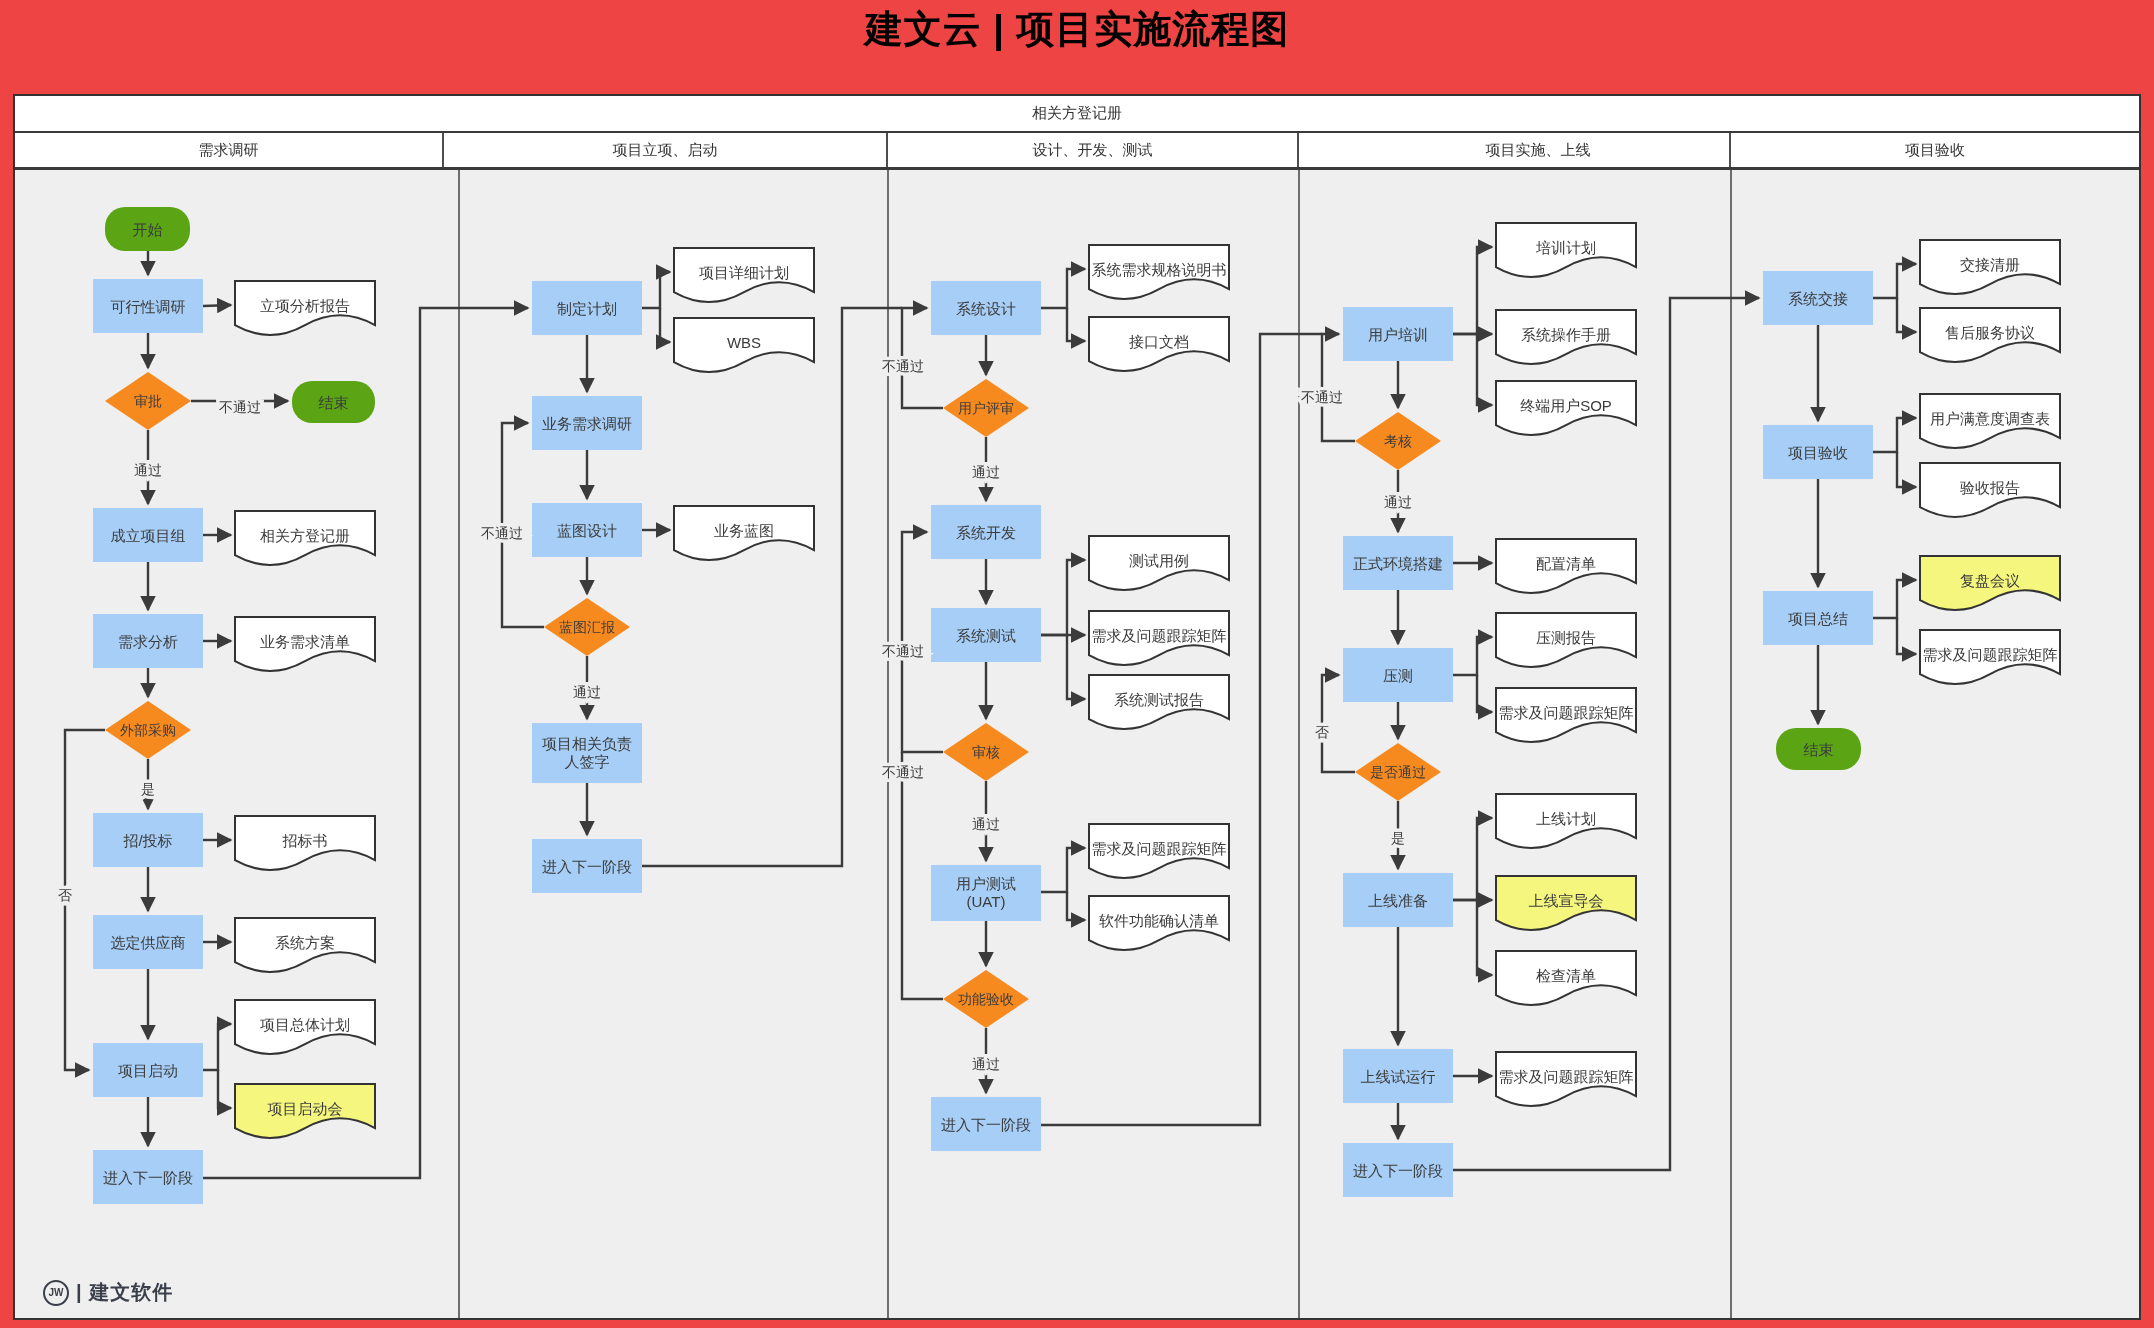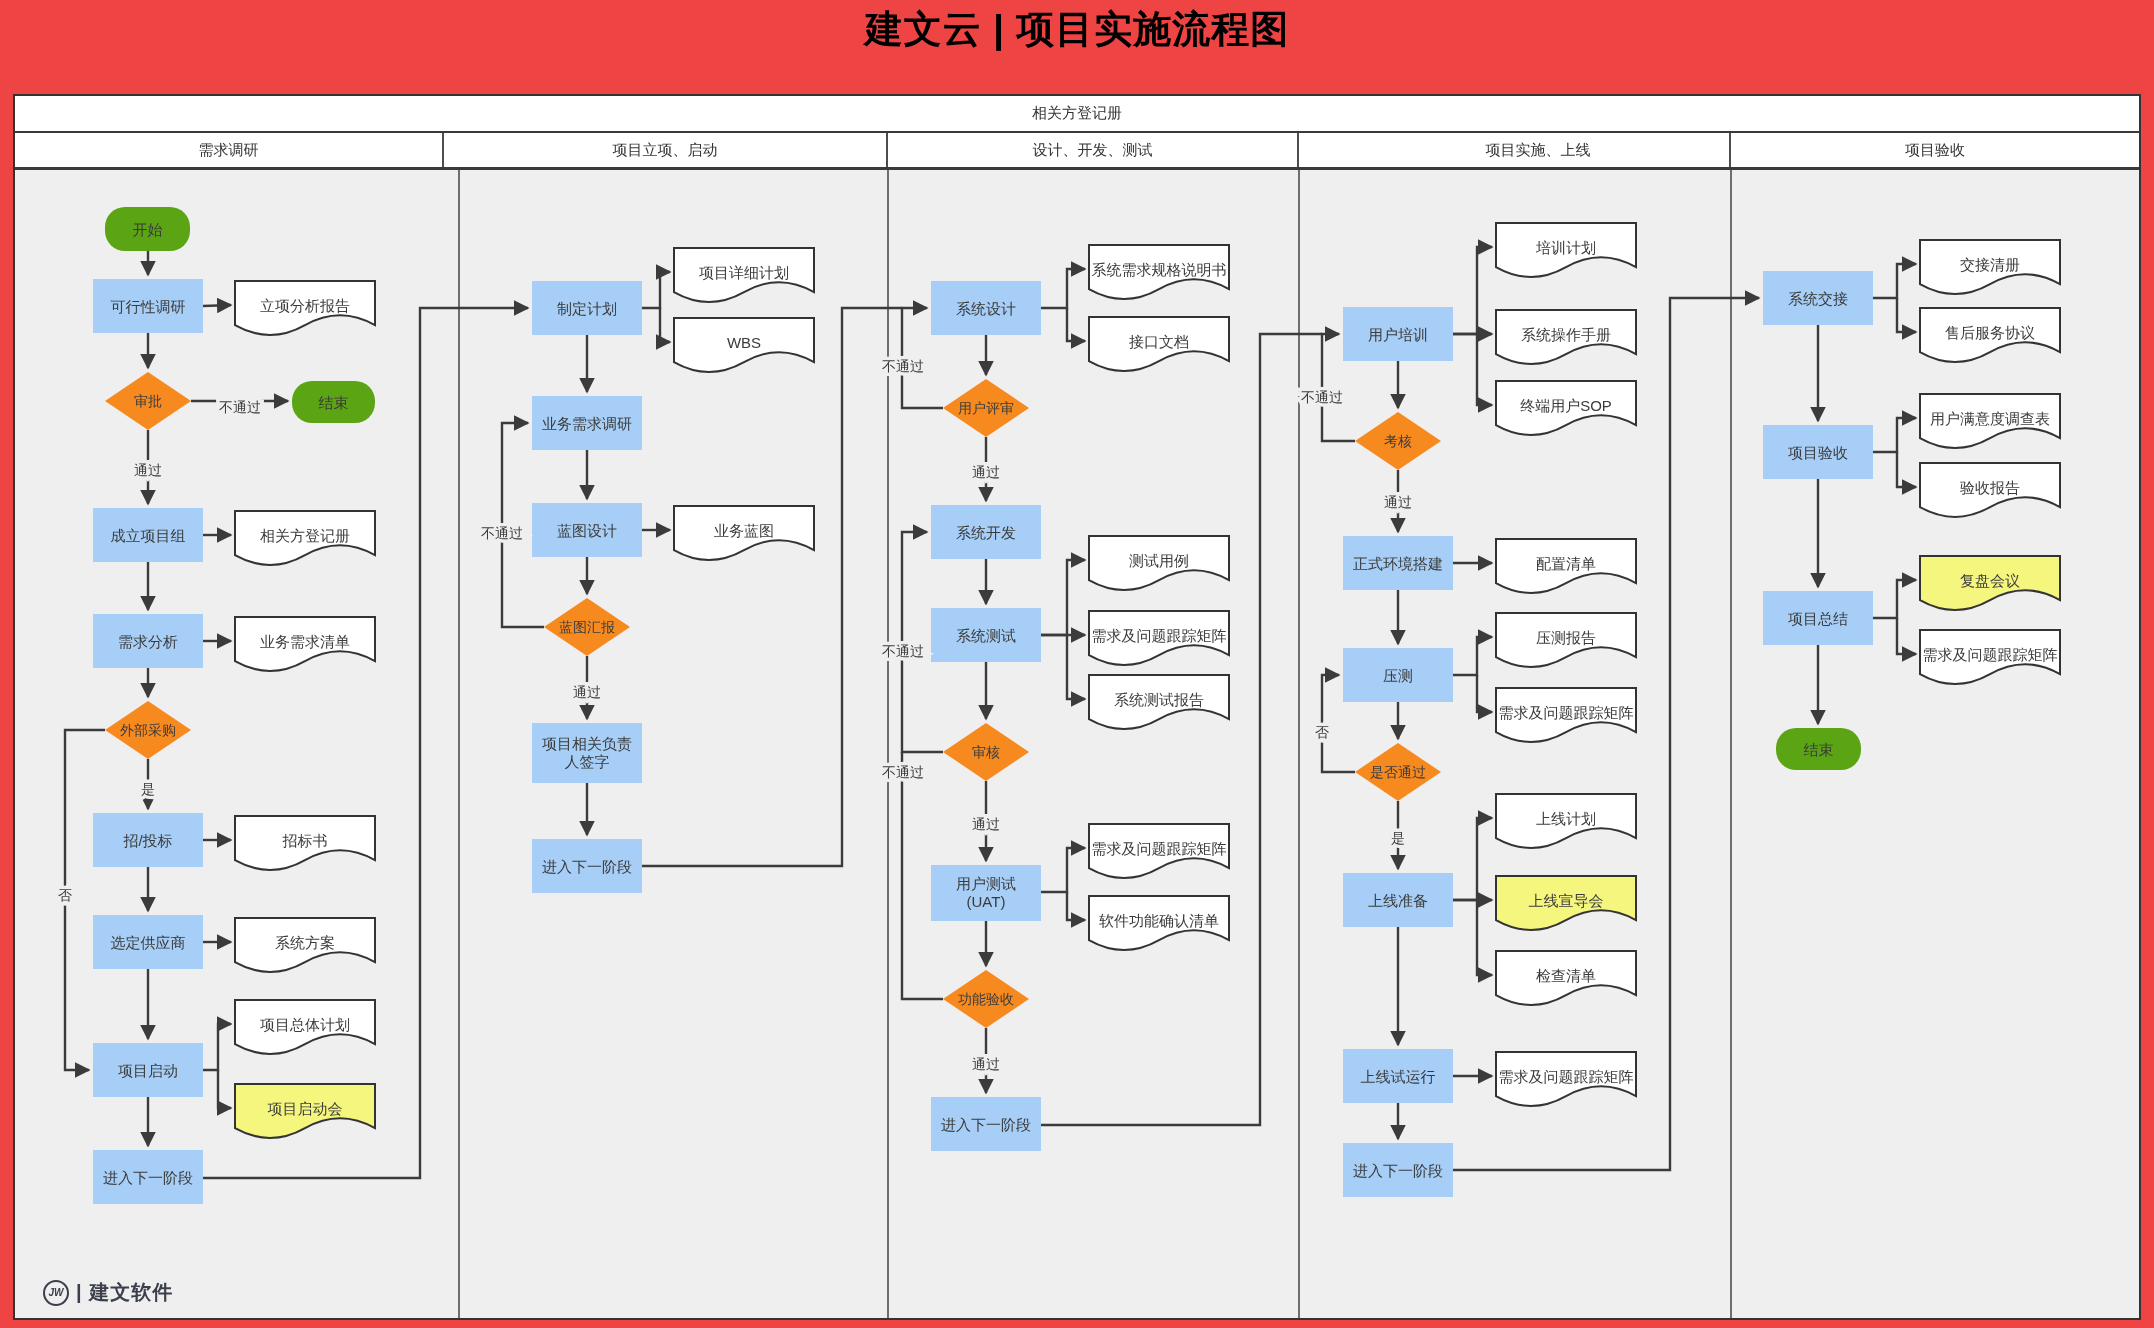--- a/index.html
+++ b/index.html
@@ -10,21 +10,21 @@
         box-sizing:border-box;background:#efefef;}
   .pool-header{height:37px;box-sizing:border-box;border-bottom:2px solid #3a3a3a;background:#fff;
         display:flex;align-items:center;justify-content:center;font-size:15px;color:#333;}
   .lane-row{height:37px;box-sizing:border-box;border-bottom:3px solid #3a3a3a;background:#fff;display:flex;}
   .lane-cell{box-sizing:border-box;border-right:2px solid #4d4d4d;display:flex;align-items:center;
         justify-content:center;font-size:15px;color:#333;}
   .lane-cell:last-child{border-right:none;}
   #diagram{position:absolute;left:0;top:74px;width:2124px;height:1148px;display:block;}
   .logo{position:absolute;left:28px;bottom:12px;display:flex;align-items:center;gap:7px;color:#3a3f4a;}
   .logo-circle{width:26px;height:26px;border:2px solid #3a3f4a;border-radius:50%;box-sizing:border-box;
-        display:flex;align-items:center;justify-content:center;font-size:10px;font-style:italic;font-weight:bold;}
+        display:flex;align-items:center;justify-content:center;font-size:10px;font-weight:bold;}
   .logo-text{font-size:20px;font-weight:bold;letter-spacing:1px;}
 </style>
 </head>
 <body>
 
 <div class="page">
   <h1 class="title">建文云 | 项目实施流程图</h1>
 
   <div class="pool">
     <div class="pool-header">相关方登记册</div>

